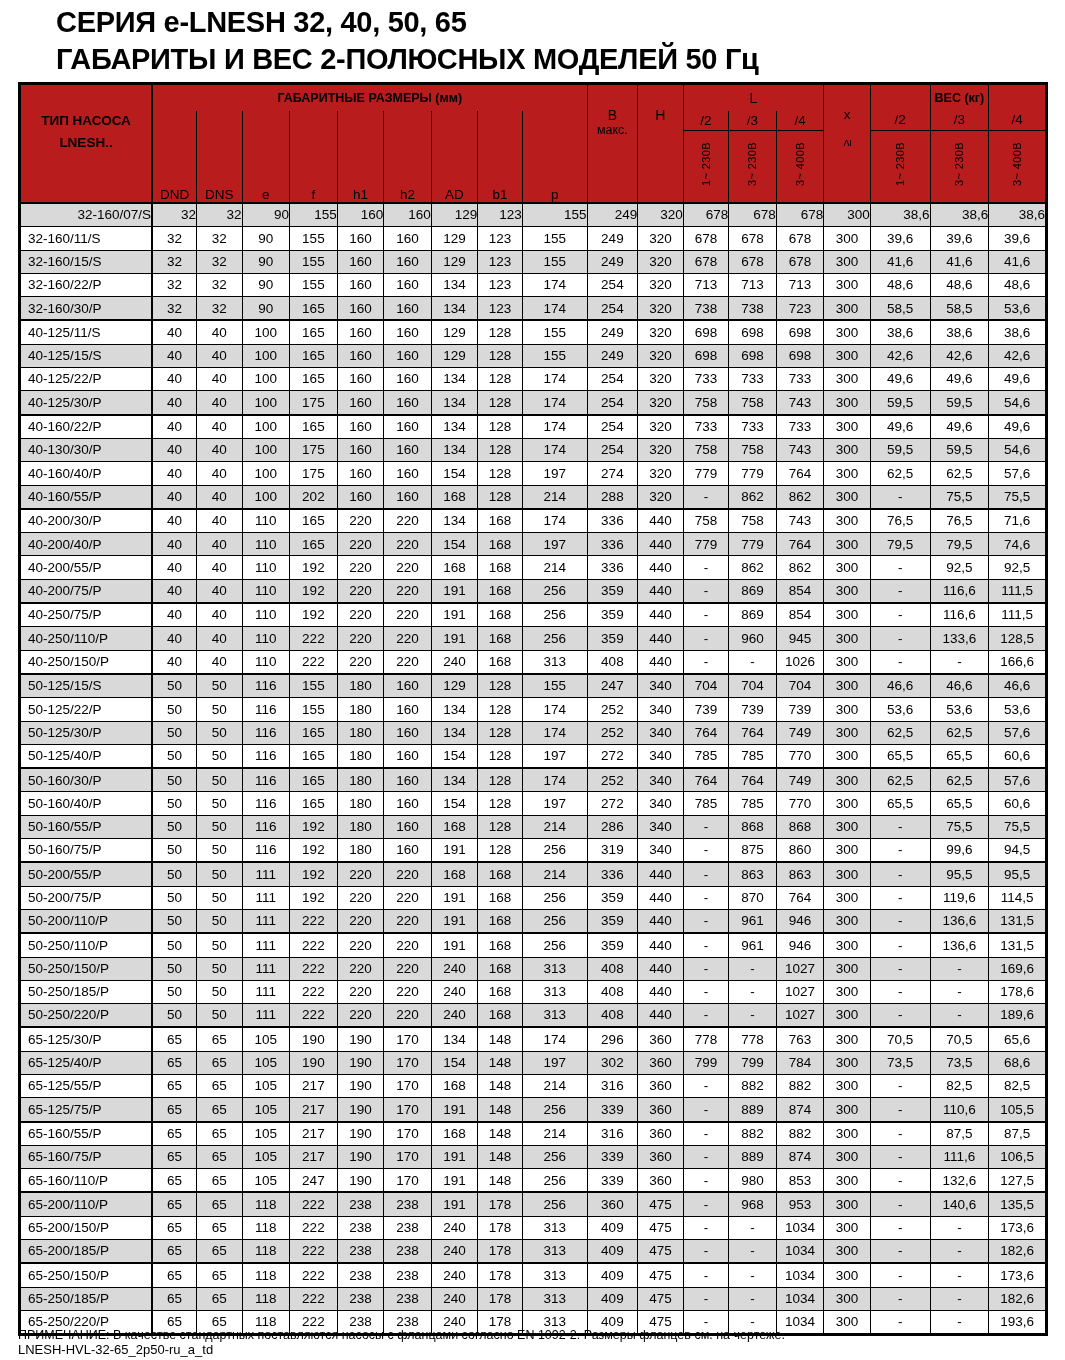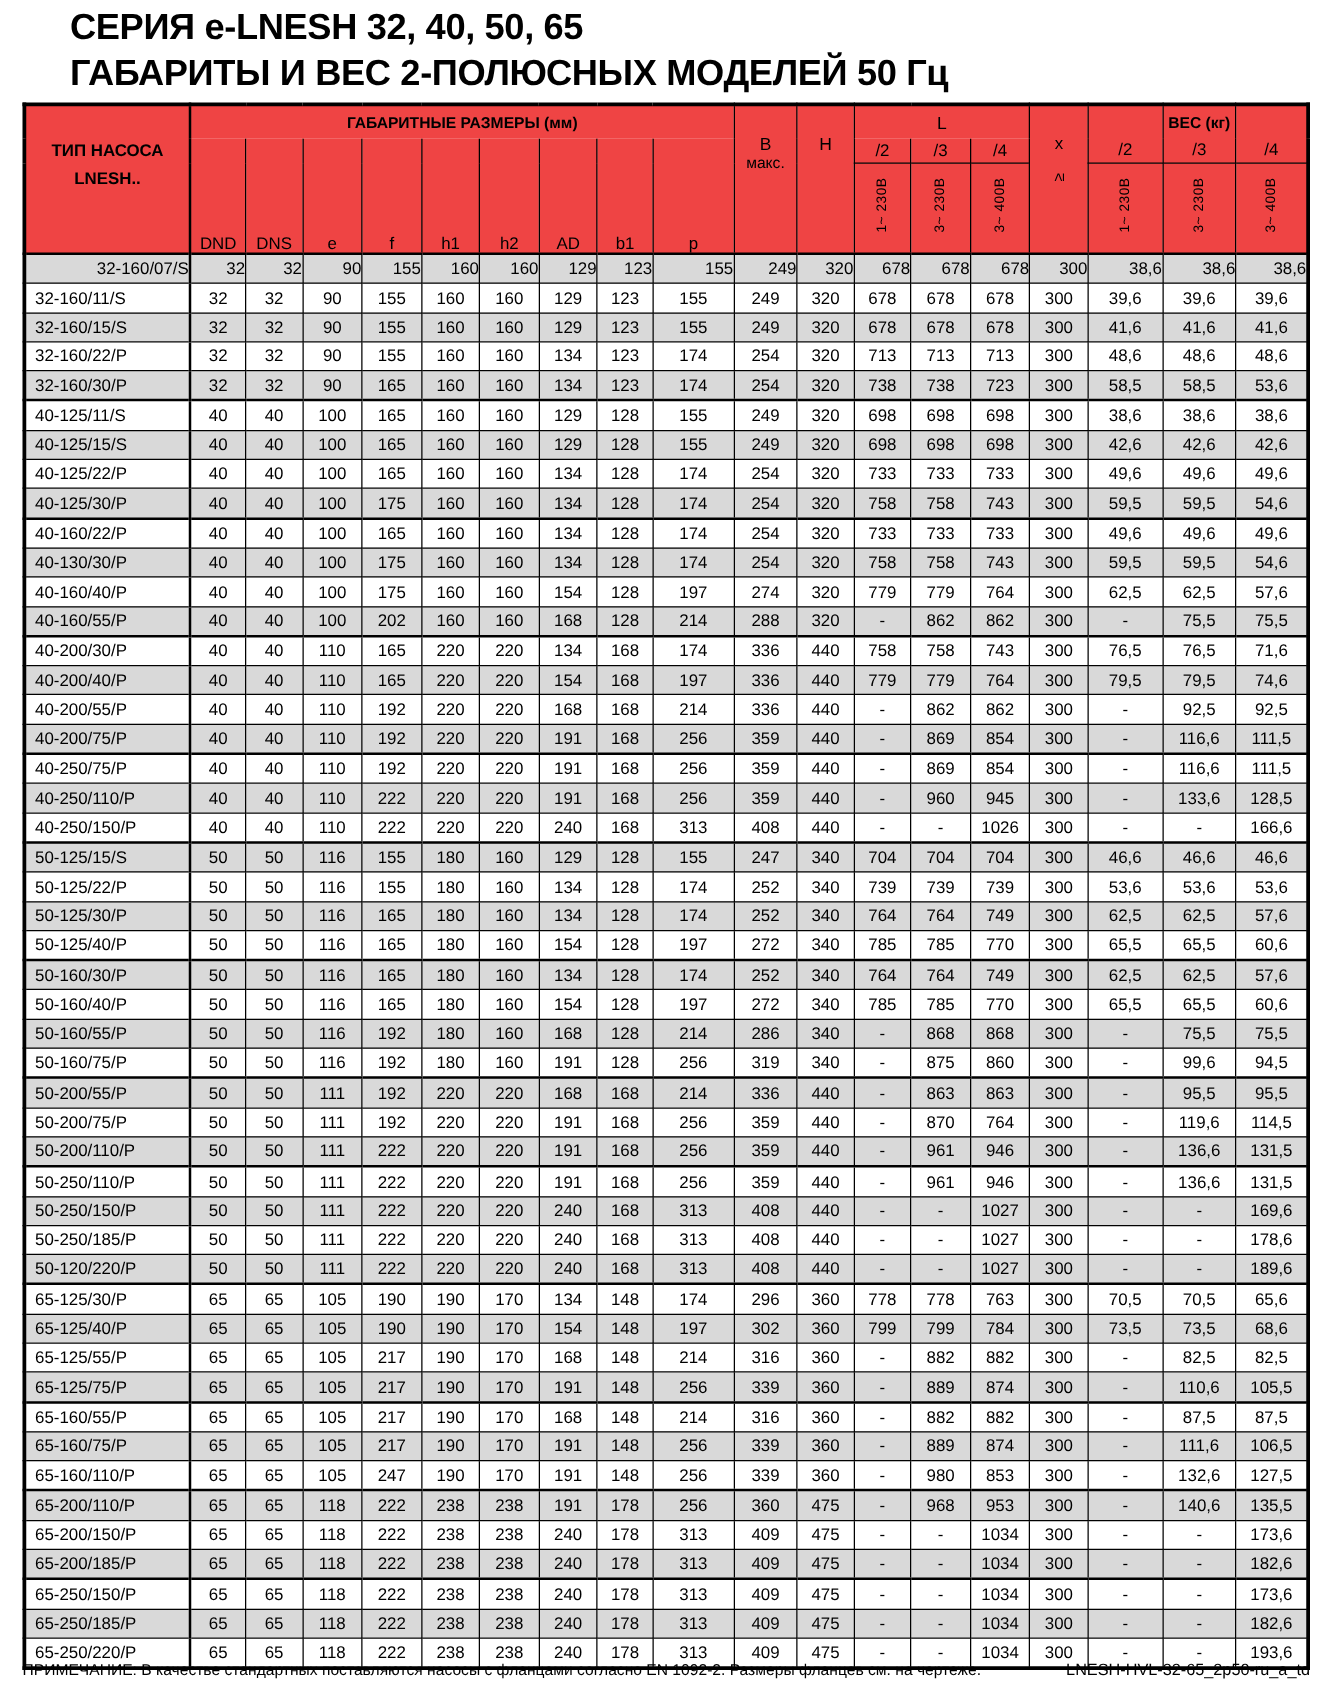--- a/index.html
+++ b/index.html
@@ -4,21 +4,21 @@
 <style>
   html,body{margin:0;padding:0;background:#fff;}
   .page{position:relative;width:1065px;height:1360px;background:#fff;color:#000;
         font-family:"Liberation Sans",sans-serif;overflow:hidden;}
   .title{position:absolute;left:16px;top:4px;font-weight:bold;font-size:29px;
          line-height:1.28;letter-spacing:-0.3px;white-space:nowrap;margin-left:40px;}
   table.dims{position:absolute;left:18px;top:82px;width:1030px;border-collapse:collapse;
              table-layout:fixed;border:3px solid #000;background:#fff;}
   th,td{border:1px solid #000;padding:0;font-weight:normal;}
   
-  thead th{background:#ef4444;text-align:center;}
+  thead th{background:#b91c1c;text-align:center;}
   th.h-type{font-weight:bold;font-size:13.5px;line-height:1.6;border-right:2px solid #000;vertical-align:middle;padding-bottom:24px;}
   th.h-dims{font-weight:bold;font-size:12.5px;height:26px;vertical-align:middle;border-bottom-style:hidden;}
   th.h-dim{vertical-align:bottom;font-size:13.5px;border-top-style:hidden;}
   th.h-b,th.h-h,th.h-x{vertical-align:top;}
   th.h-b .l1{margin-top:22px;font-size:14px;}
   th.h-b .l2{margin-top:0;font-size:12.5px;}
   th.h-h .l1{margin-top:22px;font-size:14px;}
   th.h-x .l1{margin-top:22px;font-size:13.5px;}
   th.h-x .l2{margin-top:10px;}
   th.h-lgroup{font-size:14px;height:26px;vertical-align:middle;border-bottom-style:hidden;}
@@ -32,21 +32,21 @@
       font-size:11px;letter-spacing:0.4px;white-space:nowrap;}
   .vt.big{font-size:12.5px;}
   
   tbody td{text-align:center;font-size:13.5px;height:22.3px;line-height:1;}
   tbody td.t{text-align:left;padding-left:7px;border-right:2px solid #000;}
   tbody tr:nth-child(odd) td{background:#d9d9d9;}
   tbody tr:first-child td{border-top:2.5px solid #000;text-align:right;}
   tbody tr.group-start td{border-top:2.5px solid #000;}
   
   .footer{position:absolute;left:18px;top:1328px;width:1030px;display:flex;
-          justify-content:space-between;align-items:baseline;}
+          justify-content:space-between;align-items:baseline;flex-direction:column;}
   .footer .note{font-size:12.5px;}
   .footer .docid{font-size:13px;}
 </style>
 </head>
 <body>
 
 <div class="page">
 
   <div class="title">
     <div>СЕРИЯ e-LNESH 32, 40, 50, 65</div>
@@ -839,21 +839,21 @@
           <td>440</td>
           <td>-</td>
           <td>-</td>
           <td>1027</td>
           <td>300</td>
           <td>-</td>
           <td>-</td>
           <td>178,6</td>
         </tr>
         <tr>
-          <td class="t">50-120/220/P</td>
+          <td class="t">50-250/220/P</td>
           <td>50</td>
           <td>50</td>
           <td>111</td>
           <td>222</td>
           <td>220</td>
           <td>220</td>
           <td>240</td>
           <td>168</td>
           <td>313</td>
           <td>408</td>

